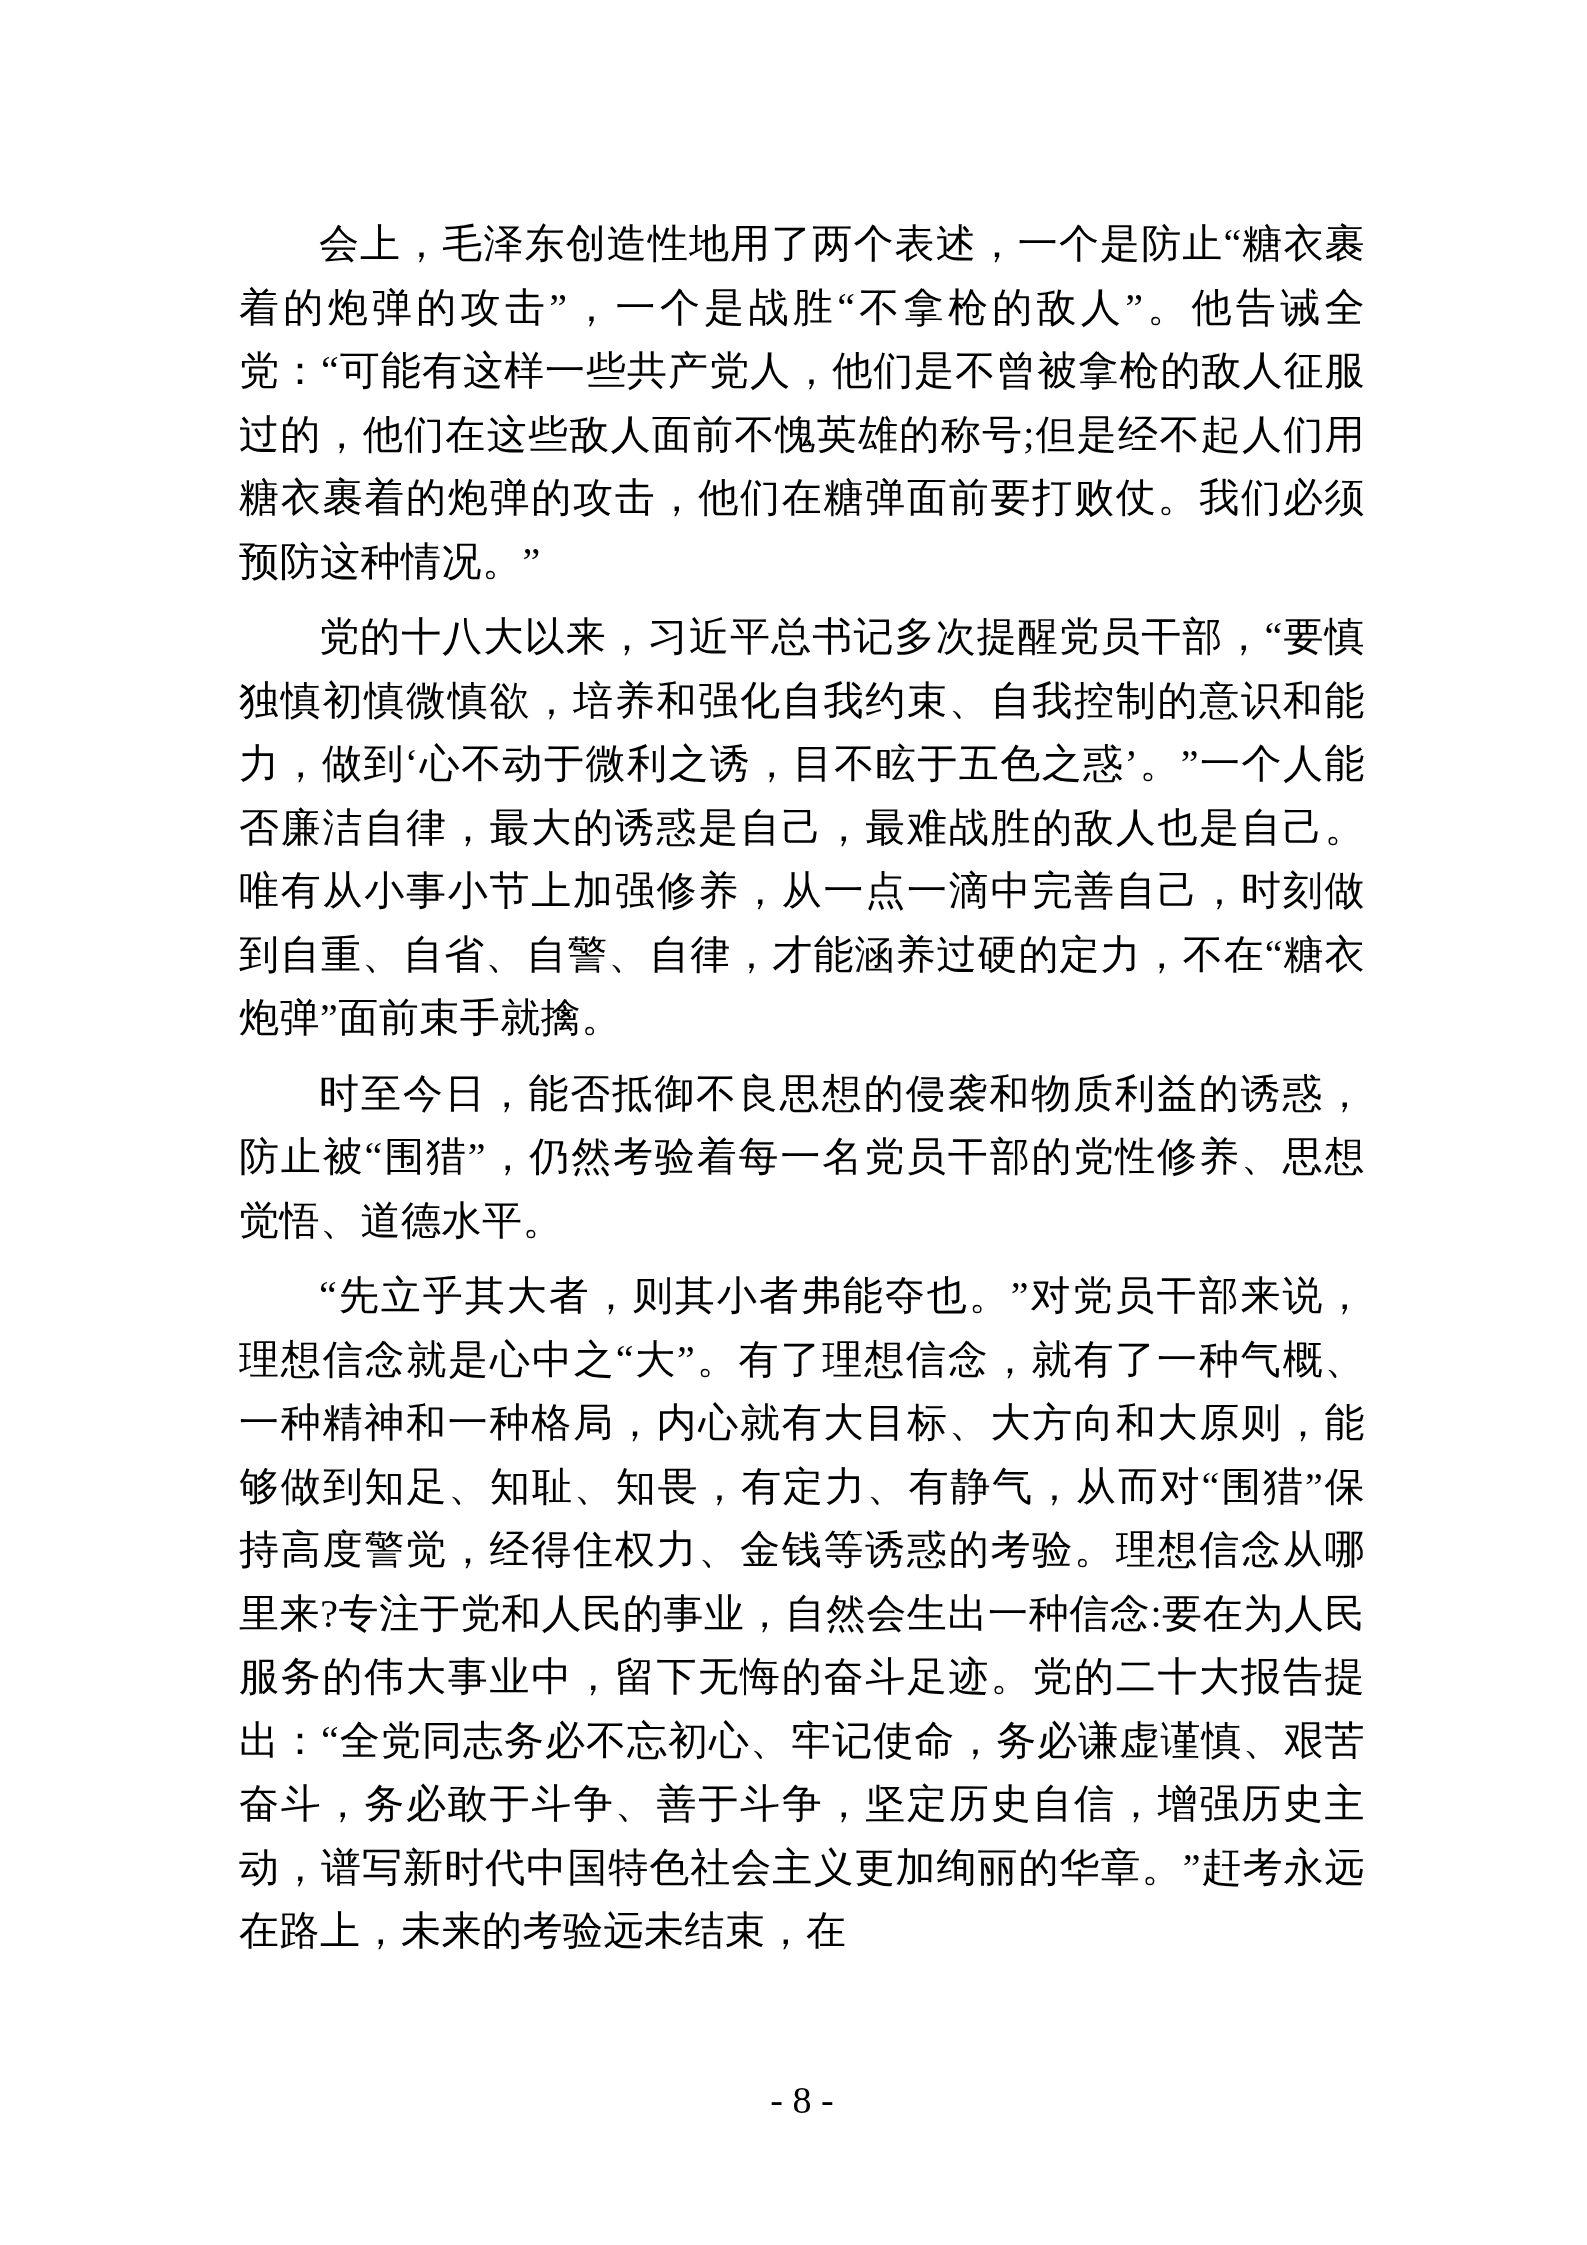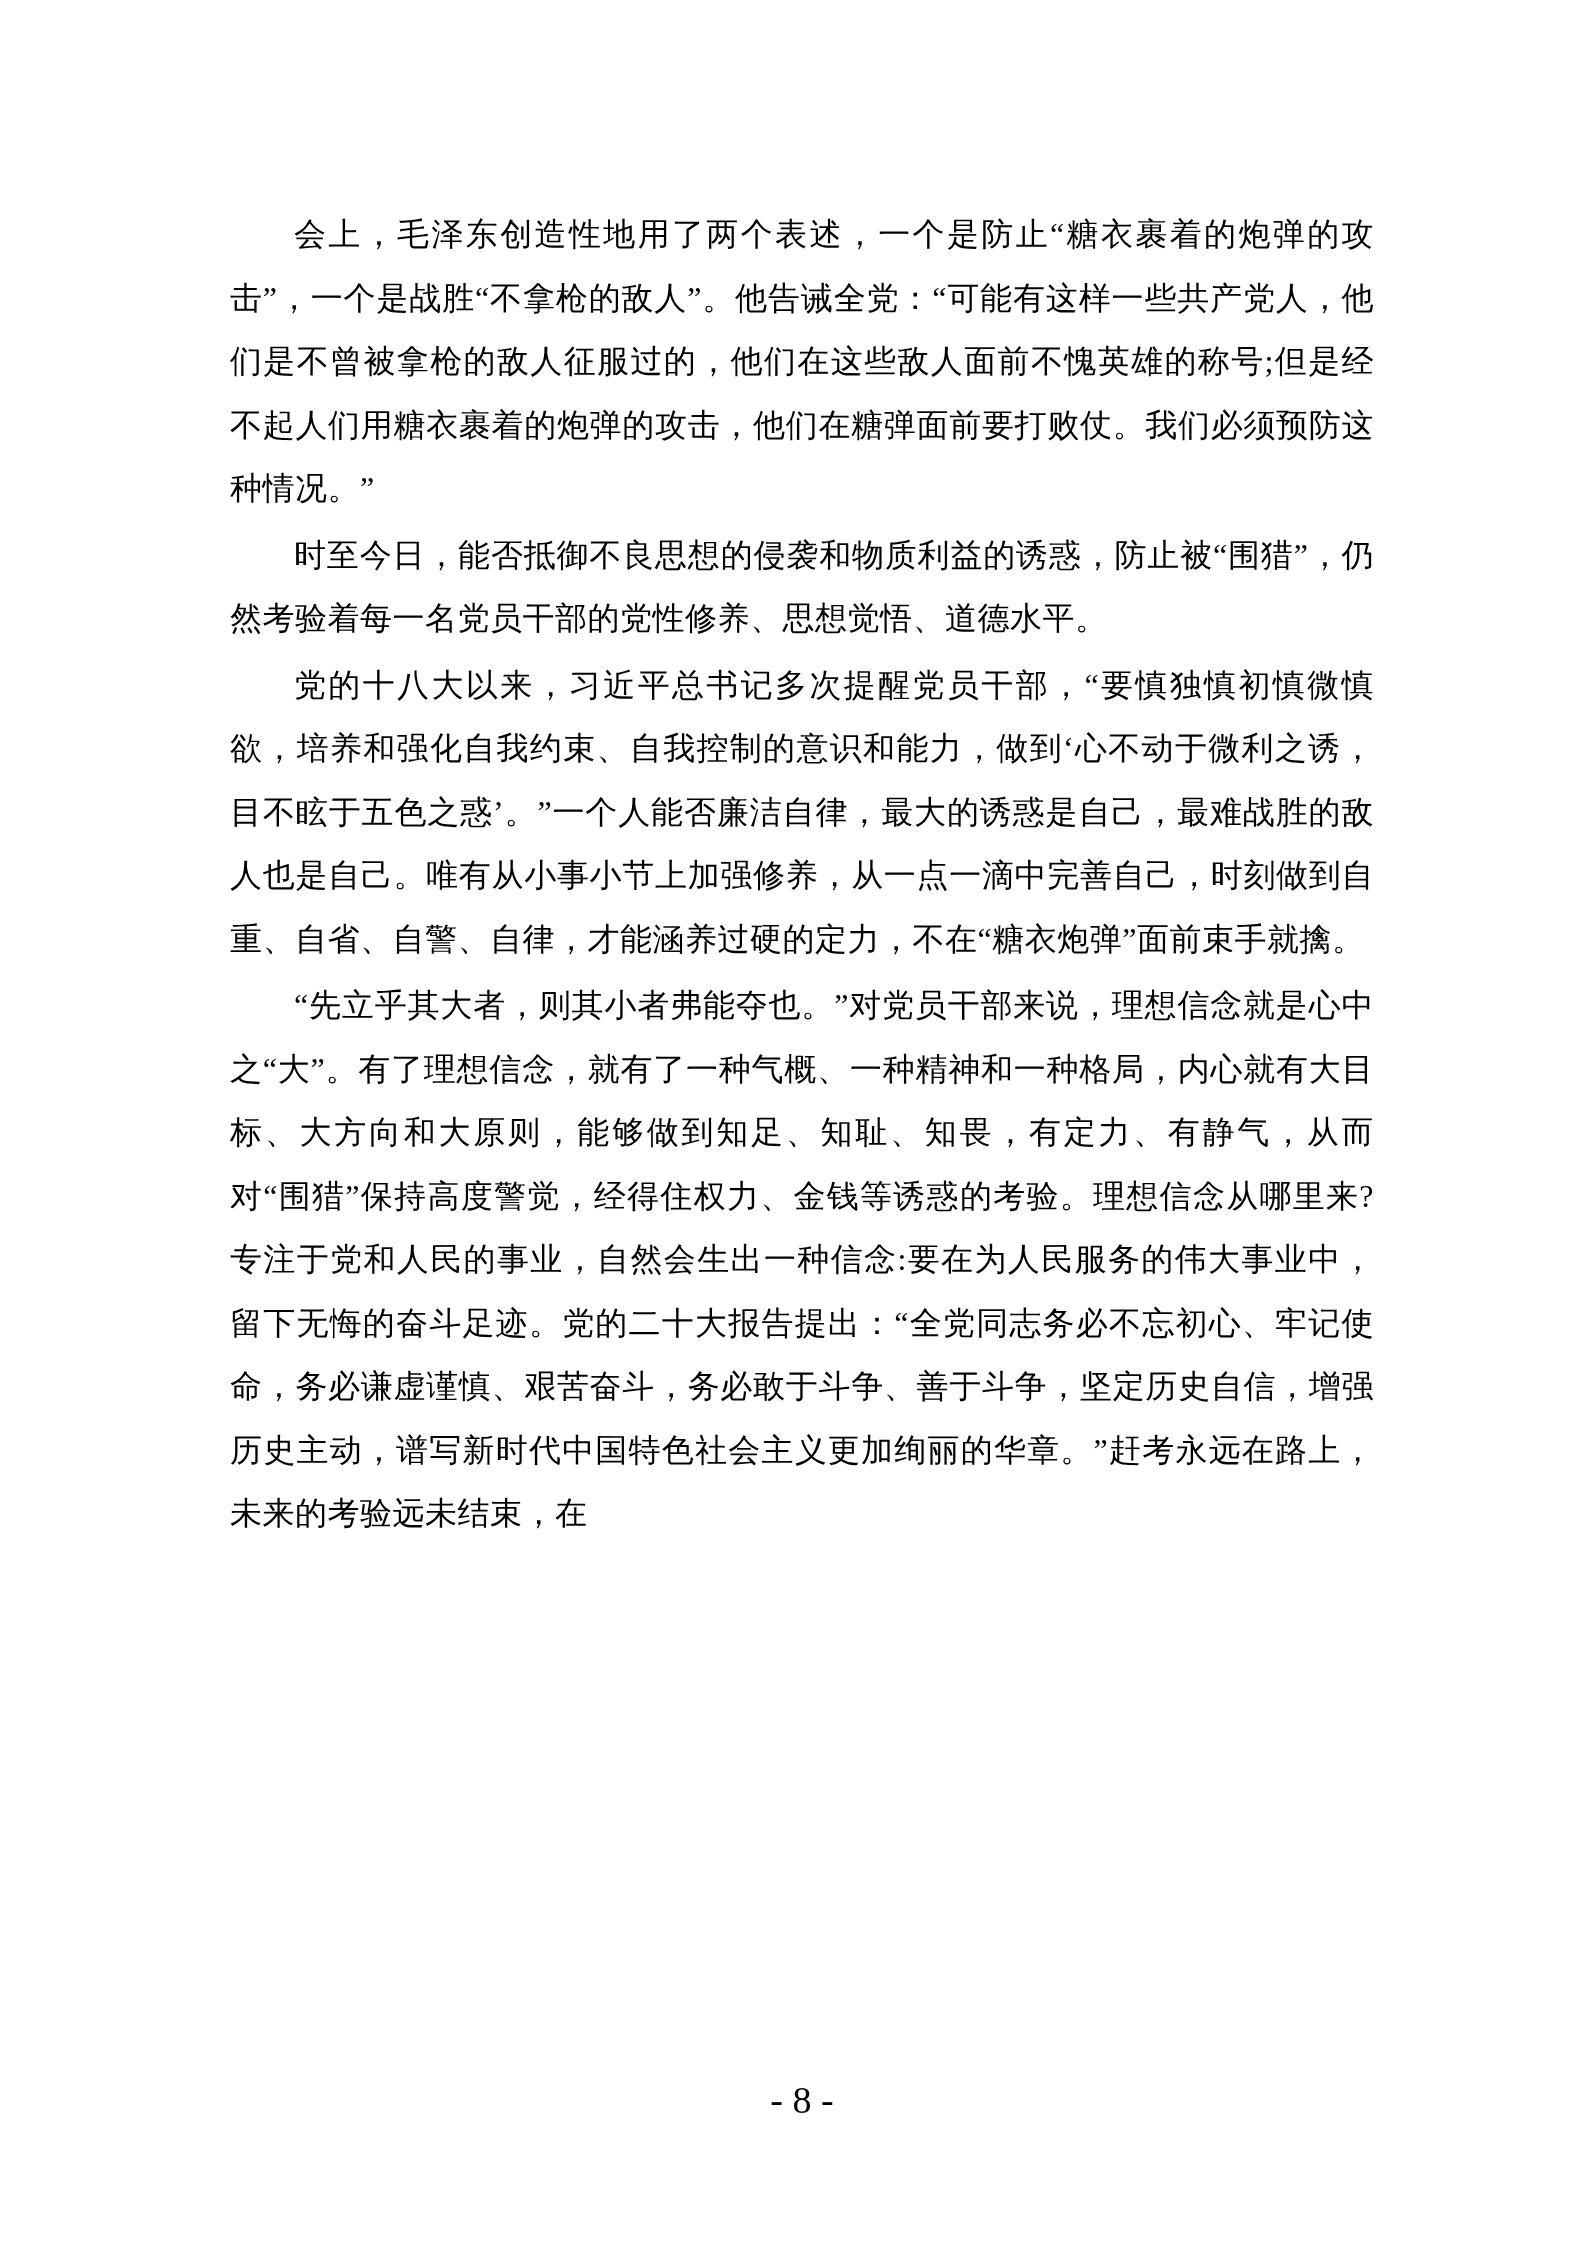--- a/index.html
+++ b/index.html
@@ -16,23 +16,23 @@
     overflow: hidden;
     font-family: "Liberation Serif", serif;
   }
   .text-block {
     position: absolute;
     left: 227px;
     top: 200px;
     width: 1150px;
   }
   .text-block p {
-    margin: 3px;
+    margin: 12px;
     padding: 0;
-    font-size: 32px;
+    font-size: 40px;
     line-height: 63.5px;
     text-align: justify;
     text-justify: inter-ideograph;
     text-indent: 2em;
     letter-spacing: 0.5px;
     color: #000000;
   }
   .footer {
     position: absolute;
     left: 227px;
@@ -44,18 +44,18 @@
     color: #000000;
     font-family: "Liberation Serif", serif;
   }
 </style>
 </head>
 <body>
 
 <div class="page">
   <div class="text-block">
     <p>会上，毛泽东创造性地用了两个表述，一个是防止“糖衣裹着的炮弹的攻击”，一个是战胜“不拿枪的敌人”。他告诫全党：“可能有这样一些共产党人，他们是不曾被拿枪的敌人征服过的，他们在这些敌人面前不愧英雄的称号;但是经不起人们用糖衣裹着的炮弹的攻击，他们在糖弹面前要打败仗。我们必须预防这种情况。”</p>
+    <p>党的十八大以来，习近平总书记多次提醒党员干部，“要慎独慎初慎微慎欲，培养和强化自我约束、自我控制的意识和能力，做到‘心不动于微利之诱，目不眩于五色之惑’。”一个人能否廉洁自律，最大的诱惑是自己，最难战胜的敌人也是自己。唯有从小事小节上加强修养，从一点一滴中完善自己，时刻做到自重、自省、自警、自律，才能涵养过硬的定力，不在“糖衣炮弹”面前束手就擒。</p>
     <p>时至今日，能否抵御不良思想的侵袭和物质利益的诱惑，防止被“围猎”，仍然考验着每一名党员干部的党性修养、思想觉悟、道德水平。</p>
-    <p>党的十八大以来，习近平总书记多次提醒党员干部，“要慎独慎初慎微慎欲，培养和强化自我约束、自我控制的意识和能力，做到‘心不动于微利之诱，目不眩于五色之惑’。”一个人能否廉洁自律，最大的诱惑是自己，最难战胜的敌人也是自己。唯有从小事小节上加强修养，从一点一滴中完善自己，时刻做到自重、自省、自警、自律，才能涵养过硬的定力，不在“糖衣炮弹”面前束手就擒。</p>
     <p>“先立乎其大者，则其小者弗能夺也。”对党员干部来说，理想信念就是心中之“大”。有了理想信念，就有了一种气概、一种精神和一种格局，内心就有大目标、大方向和大原则，能够做到知足、知耻、知畏，有定力、有静气，从而对“围猎”保持高度警觉，经得住权力、金钱等诱惑的考验。理想信念从哪里来?专注于党和人民的事业，自然会生出一种信念:要在为人民服务的伟大事业中，留下无悔的奋斗足迹。党的二十大报告提出：“全党同志务必不忘初心、牢记使命，务必谦虚谨慎、艰苦奋斗，务必敢于斗争、善于斗争，坚定历史自信，增强历史主动，谱写新时代中国特色社会主义更加绚丽的华章。”赶考永远在路上，未来的考验远未结束，在</p>
   </div>
   <div class="footer">- 8 -</div>
 </div>
 
 </body></html>

